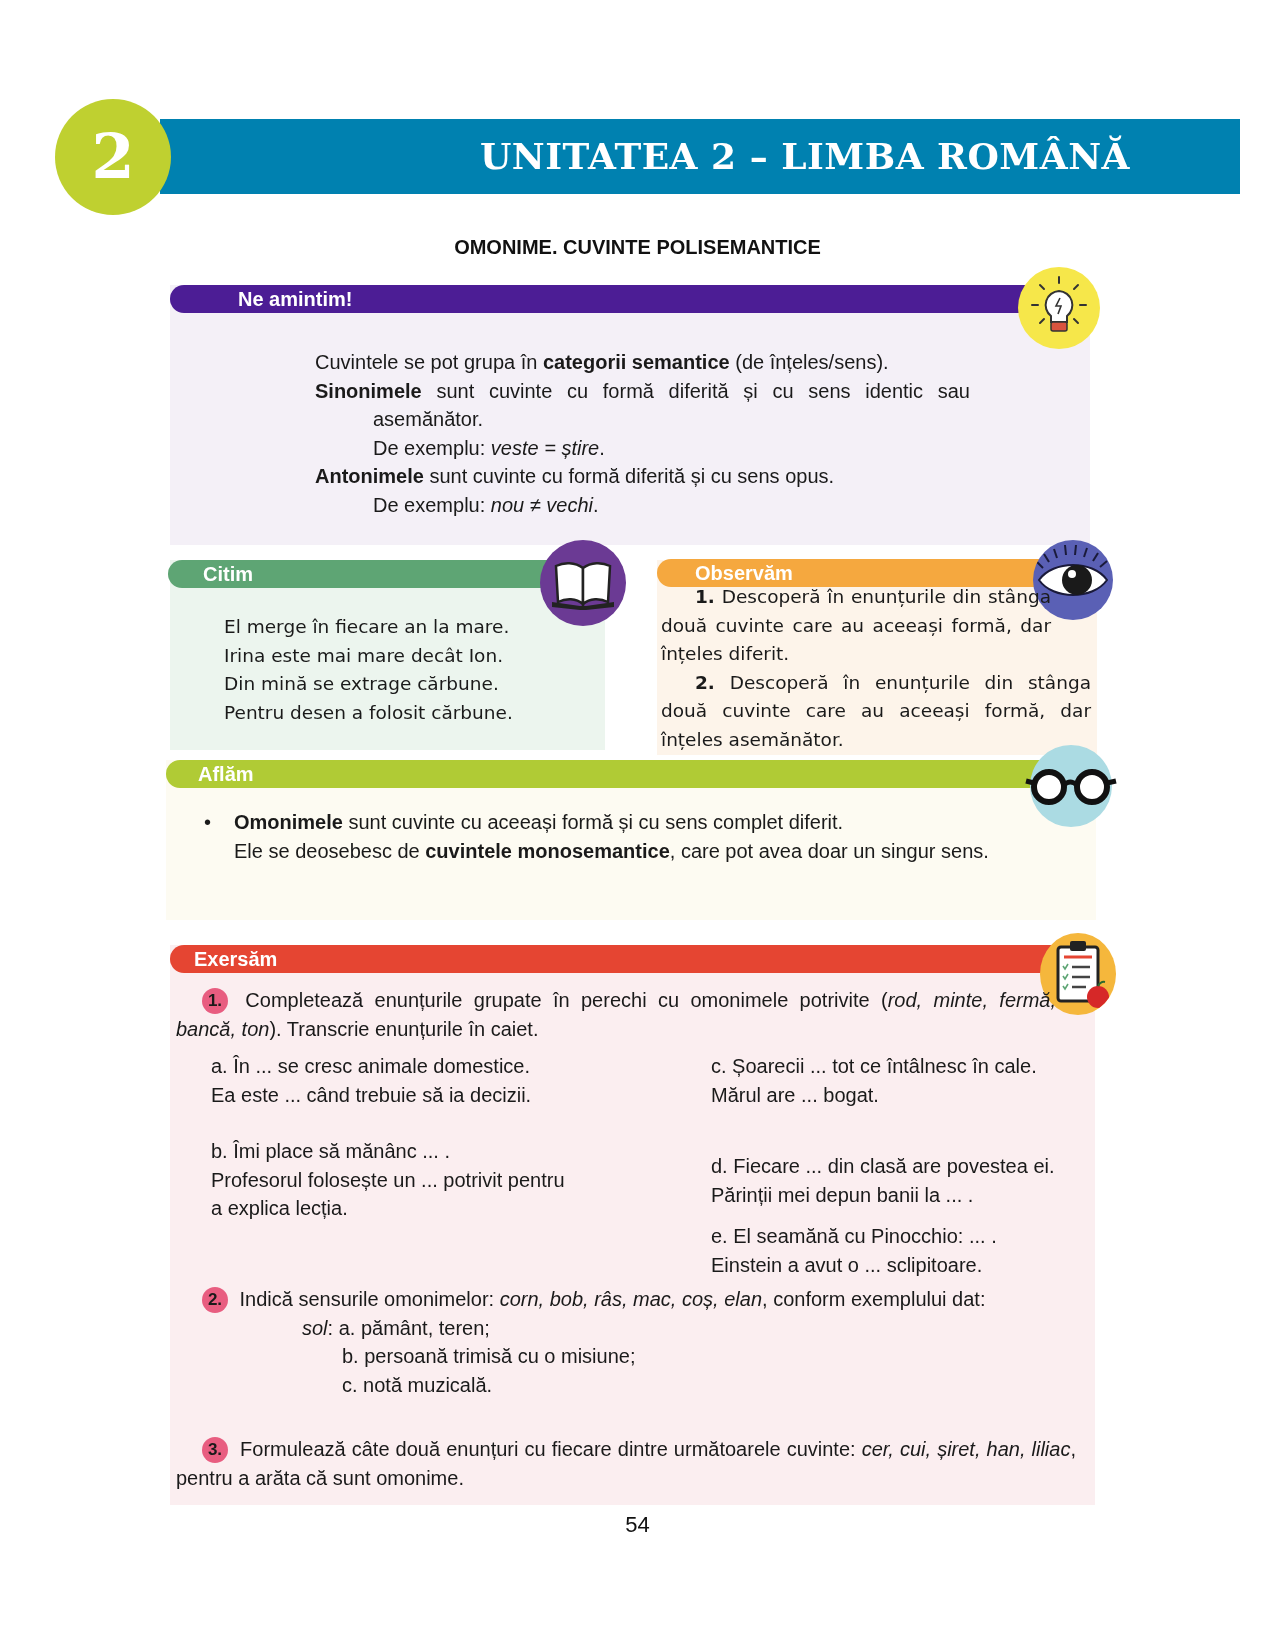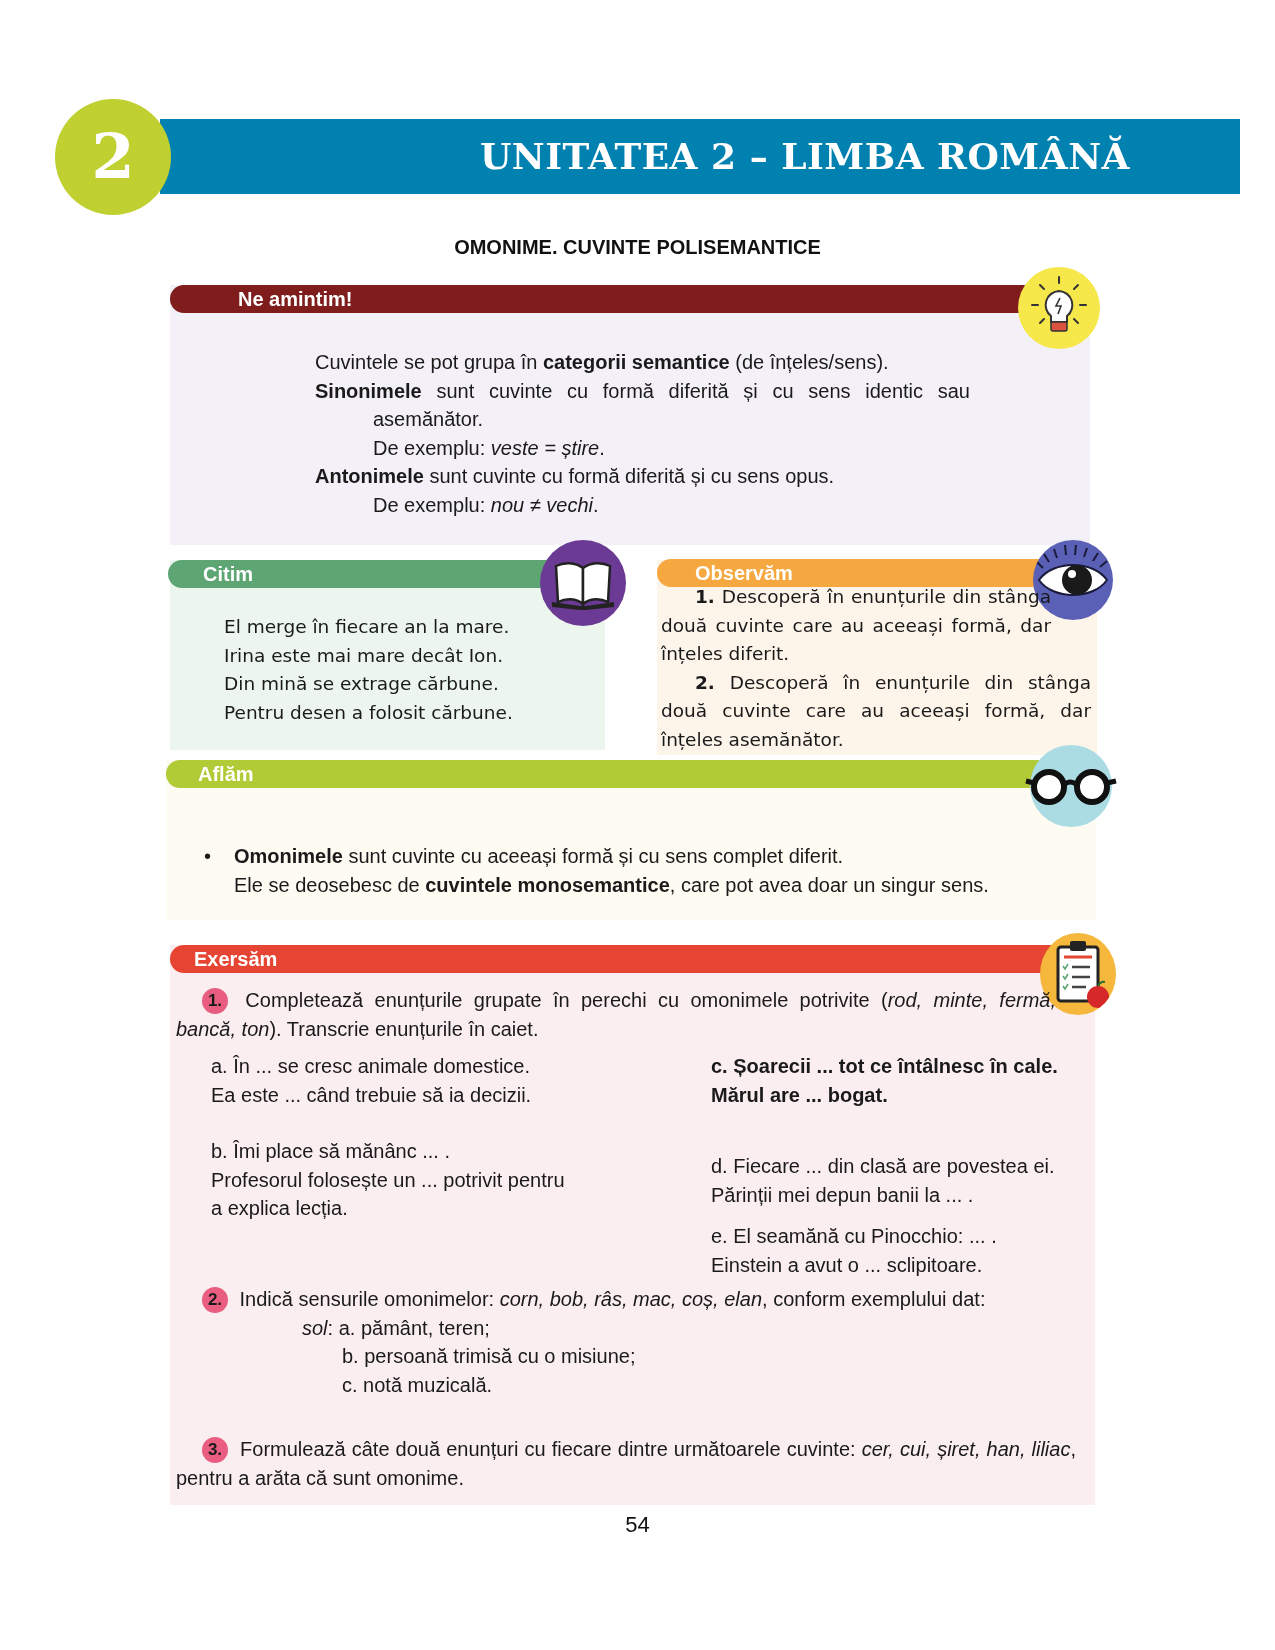--- a/index.html
+++ b/index.html
@@ -40,21 +40,21 @@
   </style>
 </head>
 <body>
 
 <div class="abs unit-bar"></div>
 <div class="abs unit-title">UNITATEA 2 – LIMBA ROMÂNĂ</div>
 <div class="abs unit-circle">2</div>
 <div class="abs lesson-title">OMONIME. CUVINTE POLISEMANTICE</div>
 
 <div class="abs" style="left:170px; top:285px; width:920px; height:260px; background:#f4f0f7;"></div>
-<div class="abs bar" style="left:170px; top:285px; width:880px; background:#7f1d1d;">
+<div class="abs bar" style="left:170px; top:285px; width:880px; background:#4c1d95;">
   <span>Ne amintim!</span>
 </div>
 <div class="abs badge-icon" style="left:1018px; top:267px; width:82px; height:82px; background:#f6e74a;">
   <svg width="82" height="82" viewBox="0 0 82 82">
     <g stroke="#333" stroke-width="2" stroke-linecap="round">
       <line x1="41" y1="10" x2="41" y2="16"></line>
         <line x1="22" y1="18" x2="26" y2="22"></line>
         <line x1="60" y1="18" x2="56" y2="22"></line>
       <line x1="14" y1="38" x2="20" y2="38"></line>
         <line x1="62" y1="38" x2="68" y2="38"></line>
@@ -141,21 +141,21 @@
 <div class="abs badge-icon" style="left:1030px; top:745px; width:82px; height:82px; background:#abdbe3; overflow:visible; border-radius:50%;">
   <svg width="100" height="82" viewBox="0 0 100 82" style="position:absolute; left:-6px; top:0;">
     <circle cx="25" cy="42" r="15" fill="#fff" stroke="#111" stroke-width="6"></circle>
     <circle cx="68" cy="42" r="15" fill="#fff" stroke="#111" stroke-width="6"></circle>
     <path d="M40 40 Q46 34 53 40" fill="none" stroke="#111" stroke-width="5"></path>
     <line x1="10" y1="38" x2="2" y2="36" stroke="#111" stroke-width="5"></line>
     <line x1="83" y1="38" x2="92" y2="36" stroke="#111" stroke-width="5"></line>
   </svg>
 </div>
 <div class="abs txt" style="left:168px; top:808px; width:935px;">
-  <div style="padding-left:36px;margin-top:34px;">
+  <div style="padding-left:36px;">
     <span style="display:inline-block; width:30px;">•</span><b>Omonimele</b><span> sunt cuvinte cu aceeași formă și cu sens complet diferit.</span>
   </div>
   <div style="padding-left:66px;">
     <span>Ele se deosebesc de </span><b>cuvintele monosemantice</b><span>, care pot avea doar un singur sens.</span>
   </div>
 </div>
 
 <div class="abs" style="left:170px; top:945px; width:925px; height:560px; background:#fbeef0;"></div>
 <div class="abs bar" style="left:170px; top:945px; width:890px; background:#e54532; padding-left:24px;">
   <span>Exersăm</span>
@@ -186,21 +186,21 @@
 
 <div class="abs txt" style="left:211px; top:1052px;">
   <div>a. În ... se cresc animale domestice.</div>
   <div>Ea este ... când trebuie să ia decizii.</div>
 </div>
 <div class="abs txt" style="left:211px; top:1137px;">
   <div>b. Îmi place să mănânc ... .</div>
   <div>Profesorul folosește un ... potrivit pentru</div>
   <div>a explica lecția.</div>
 </div>
-<div class="abs txt" style="left:711px; top:1052px;font-weight:bold;">
+<div class="abs txt" style="left:711px; top:1052px;">
   <div>c. Șoarecii ... tot ce întâlnesc în cale.</div>
   <div>Mărul are ... bogat.</div>
 </div>
 <div class="abs txt" style="left:711px; top:1152px;">
   <div>d. Fiecare ... din clasă are povestea ei.</div>
   <div>Părinții mei depun banii la ... .</div>
 </div>
 <div class="abs txt" style="left:711px; top:1222px;">
   <div>e. El seamănă cu Pinocchio: ... .</div>
   <div>Einstein a avut o ... sclipitoare.</div>

